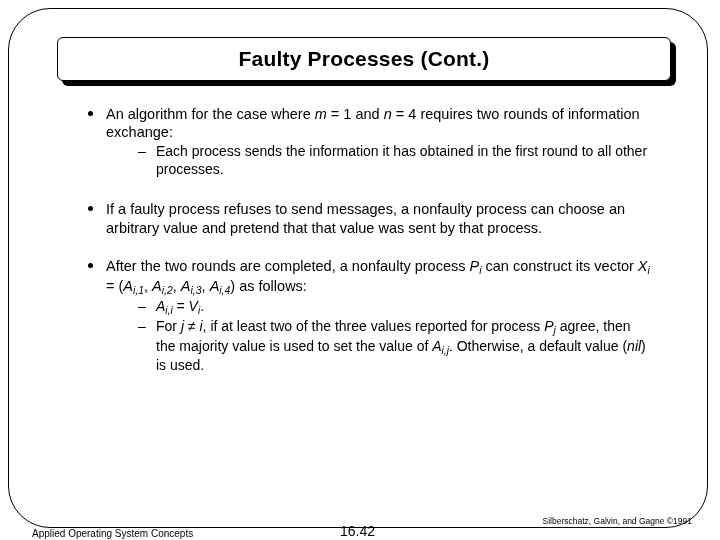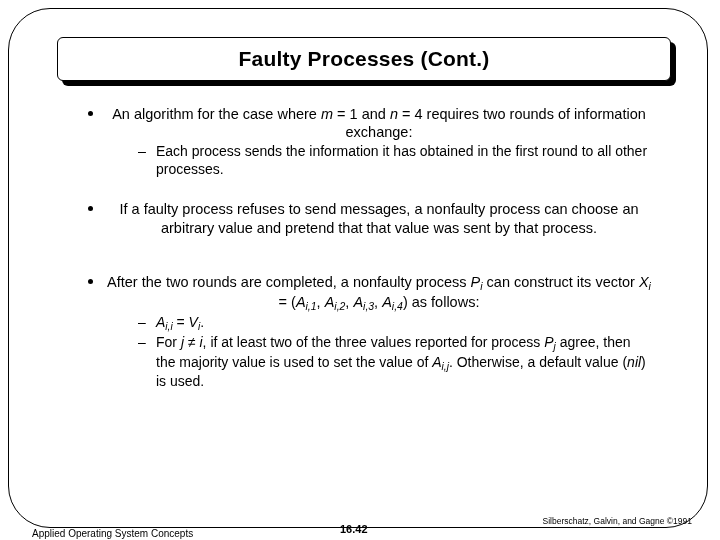--- a/index.html
+++ b/index.html
@@ -68,21 +68,20 @@
     top: 105px;
     width: 570px;
   }
   .bullet-block {
     position: relative;
     margin-bottom: 16px;
   }
   .bullet-row {
     position: relative;
     padding-left: 24px;
-    text-align: center;
   }
   .bullet-dot {
     position: absolute;
     left: 6px;
     top: 6px;
     width: 5px;
     height: 5px;
     background: #000000;
     border-radius: 50%;
   }
@@ -119,23 +118,22 @@
     position: absolute;
     left: 32px;
     top: 528px;
     font-size: 10px;
     color: #000000;
   }
   .footer-center {
     position: absolute;
     left: 340px;
     top: 523px;
-    font-size: 11px;
-    color: #000000;
-    font-weight: bold;
+    font-size: 14px;
+    color: #000000;
   }
   .footer-right {
     position: absolute;
     right: 28px;
     top: 516px;
     font-size: 8.5px;
     color: #000000;
     text-align: right;
   }
 </style>
@@ -169,21 +167,21 @@
       </div>
     </div>
 
     <div class="bullet-block" style="margin-top:22px;">
       <div class="bullet-row">
         <span class="bullet-dot"></span>
         <span class="lvl1-text">If a faulty process refuses to send messages, a nonfaulty process can choose an arbitrary value and pretend that that value was sent by that process.</span>
       </div>
     </div>
 
-    <div class="bullet-block" style="margin-top:36px;">
+    <div class="bullet-block" style="margin-top:20px;">
       <div class="bullet-row">
         <span class="bullet-dot"></span>
         <span class="lvl1-text">After the two rounds are completed, a nonfaulty process <i class="it">P</i><span class="sub">i</span> can construct its vector <i class="it">X</i><span class="sub">i</span> = (<i class="it">A</i><span class="sub">i,1</span>, <i class="it">A</i><span class="sub">i,2</span>, <i class="it">A</i><span class="sub">i,3</span>, <i class="it">A</i><span class="sub">i,4</span>) as follows:</span>
       </div>
       <div class="sub-list">
         <div class="sub-item">
           <span class="dash">–</span>
           <span><i class="it">A</i><span class="sub">i,i</span> = <i class="it">V</i><span class="sub">i</span>.</span>
         </div>
         <div class="sub-item">

